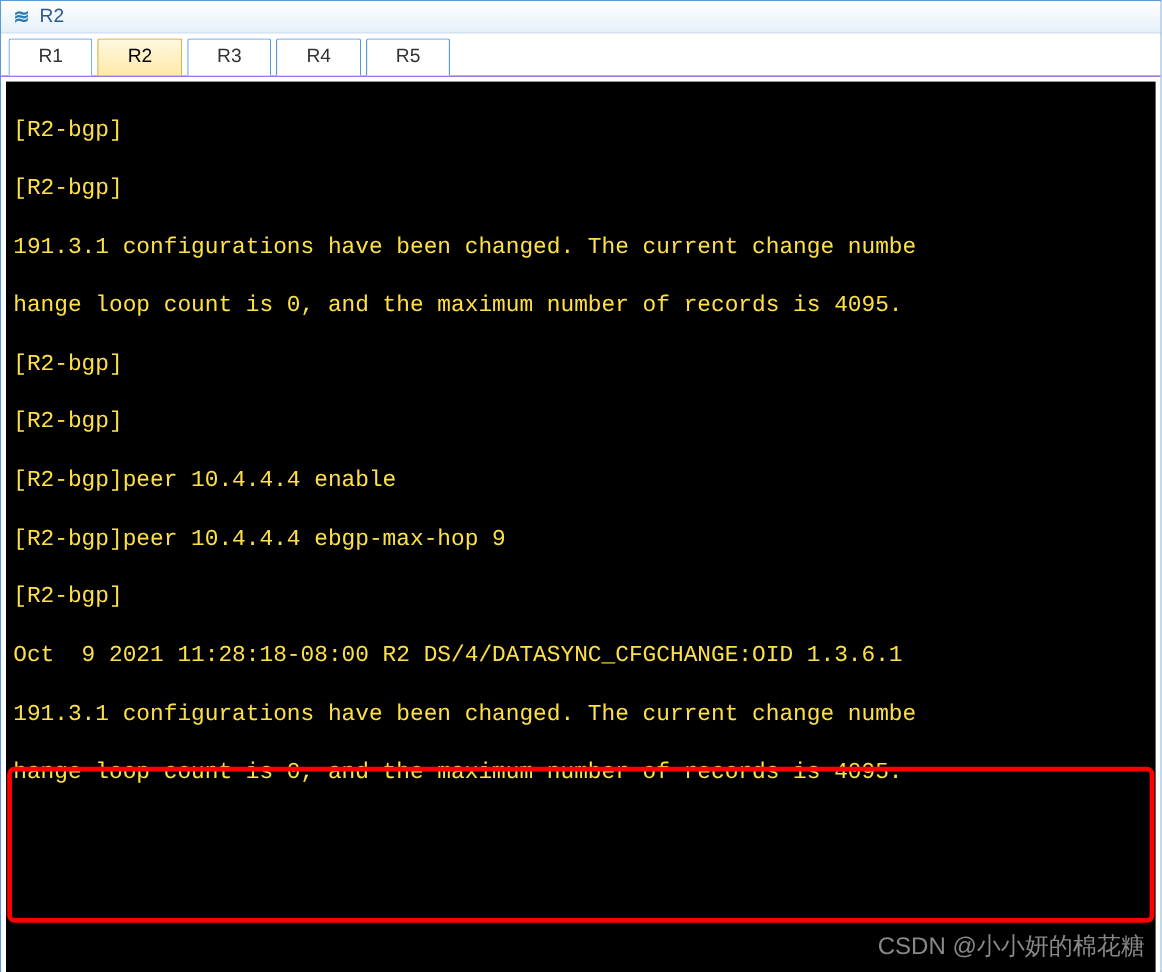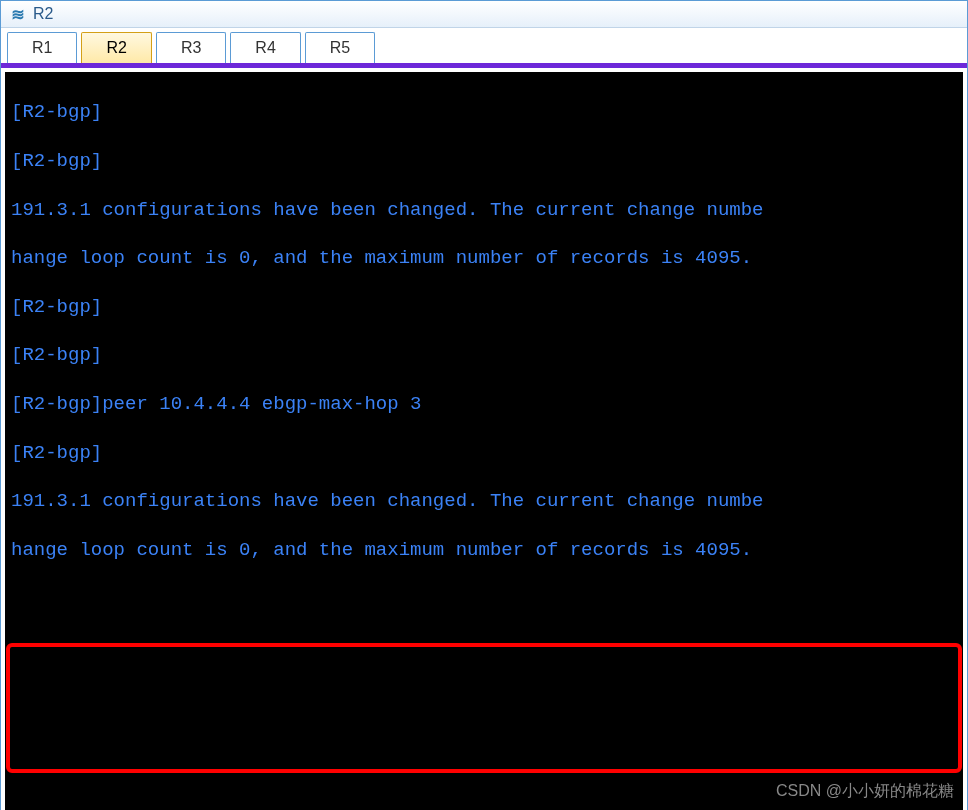--- a/index.html
+++ b/index.html
@@ -45,21 +45,21 @@
     .titlebar-text {
       color: #2a5a8a;
       font-size: 16px;
       font-weight: normal;
     }
     .tabbar {
       display: flex;
       background: #fff;
       padding: 4px 6px 0 6px;
       gap: 4px;
-      border-bottom: 5px solid #6d28d9;
+      border-bottom: 1px solid #6d28d9;
       align-items: center;
     }
     .tab {
       padding: 6px 24px;
       border: 1px solid #5b9bd5;
       border-bottom: none;
       background: #ffffff;
       color: #333;
       font-size: 16px;
       cursor: pointer;
@@ -87,39 +87,39 @@
       font-family: 'Courier New', monospace;
       font-size: 19px;
       line-height: 1.28;
       white-space: pre-wrap;
       word-break: break-all;
       overflow: hidden;
       position: relative;
       filter: blur(0.4px);
     }
     .term-line {
-      color: #3b82f6;
+      color: #fde047;
     }
     .highlight-box {
       position: absolute;
       border: 4px solid #ff0000;
       border-radius: 6px;
       left: 5px;
       right: 5px;
       top: 575px;
       height: 130px;
       pointer-events: none;
       z-index: 5;
     }
     .watermark {
       position: absolute;
       bottom: 8px;
       right: 14px;
       color: #888;
-      font-size: 16px;
+      font-size: 20px;
       z-index: 10;
       font-family: Arial, sans-serif;
     }
   </style>
 </head>
 <body>
 
 <div class="window">
   <div class="titlebar">
     <span class="titlebar-icon">≋</span>
@@ -135,22 +135,24 @@
   </div>
 
   <div class="terminal-wrap">
     <div class="terminal">
 <div class="term-line">[R2-bgp]</div>
 <div class="term-line">[R2-bgp]</div>
 <div class="term-line">191.3.1 configurations have been changed. The current change numbe</div>
 <div class="term-line">hange loop count is 0, and the maximum number of records is 4095.</div>
 <div class="term-line">[R2-bgp]</div>
 <div class="term-line">[R2-bgp]</div>
-<div class="term-line">[R2-bgp]peer 10.4.4.4 ebgp-max-hop 3</div>
+<div class="term-line">[R2-bgp]peer 10.4.4.4 enable</div>
+<div class="term-line">[R2-bgp]peer 10.4.4.4 ebgp-max-hop 9</div>
 <div class="term-line">[R2-bgp]</div>
+<div class="term-line">Oct  9 2021 11:28:18-08:00 R2 DS/4/DATASYNC_CFGCHANGE:OID 1.3.6.1</div>
 <div class="term-line">191.3.1 configurations have been changed. The current change numbe</div>
 <div class="term-line">hange loop count is 0, and the maximum number of records is 4095.</div>
 
 
 
 
 
 
 
 

